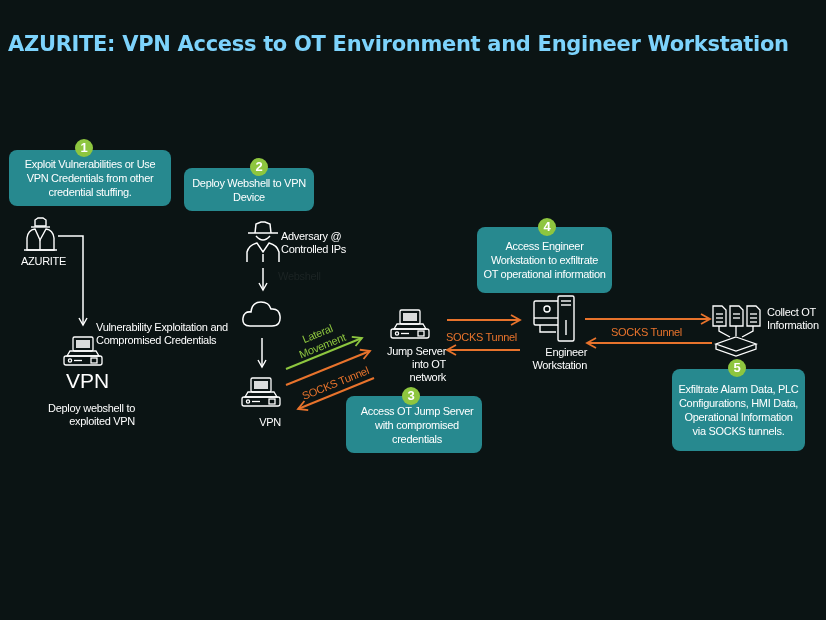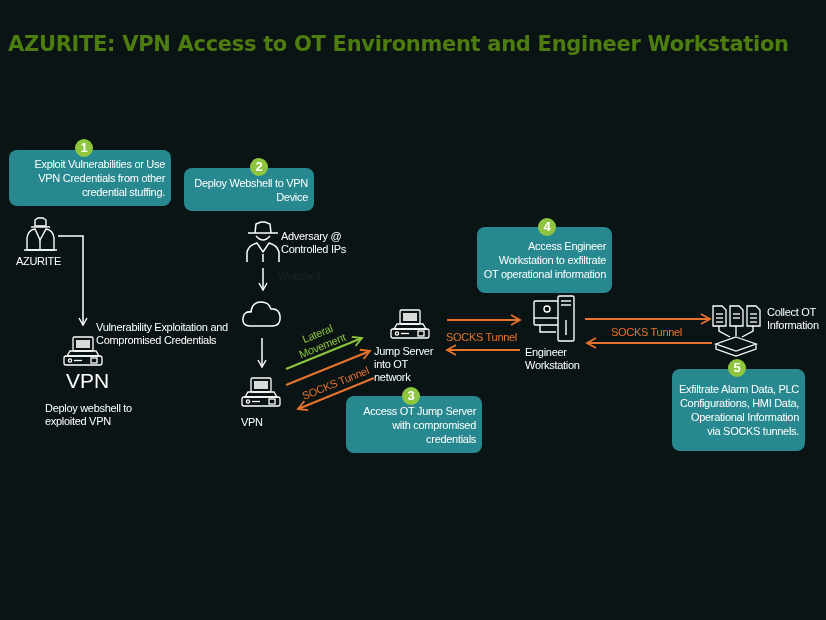--- a/index.html
+++ b/index.html
@@ -1,21 +1,21 @@
 <!DOCTYPE html>
 <html><head>
 <meta charset="utf-8">
 <style>
   html, body { margin:0; padding:0; }
   body { width:826px; height:620px; background:#0b1414; position:relative; overflow:hidden; font-family:"Liberation Sans", sans-serif; color:#fff; }
-  .title { position:absolute; left:8px; top:32px; font-family:"DejaVu Sans", sans-serif; font-weight:bold; font-size:21px; color:#4d7c0f; letter-spacing:-0.3px; white-space:nowrap; }
-  .box { position:absolute; background:#27898f; border-radius:8px; color:#fff; font-size:11px; line-height:14px; text-align:right; display:flex; align-items:center; justify-content:center; padding:4px 6px; box-sizing:border-box; letter-spacing:-0.3px; }
+  .title { position:absolute; left:8px; top:32px; font-family:"DejaVu Sans", sans-serif; font-weight:bold; font-size:21px; color:#7dd3fc; letter-spacing:-0.3px; white-space:nowrap; }
+  .box { position:absolute; background:#27898f; border-radius:8px; color:#fff; font-size:11px; line-height:14px; text-align:center; display:flex; align-items:center; justify-content:center; padding:4px 6px; box-sizing:border-box; letter-spacing:-0.3px; }
   .badge { position:absolute; width:18px; height:18px; border-radius:50%; background:#8ec63f; color:#fff; font-weight:bold; font-size:13px; line-height:18px; text-align:center; }
   .lbl { position:absolute; font-size:11px; line-height:13px; color:#fff; letter-spacing:-0.3px; }
-  .lbl.c { text-align:left; }
+  .lbl.c { text-align:right; }
   .big { position:absolute; font-size:21px; color:#fff; }
   svg.ov { position:absolute; left:0; top:0; }
   .orange { color:#e8732c; }
   .green { color:#8dc63f; }
 </style>
 </head>
 <body>
 
 <div class="title">AZURITE: VPN Access to OT Environment and Engineer Workstation</div>
 

